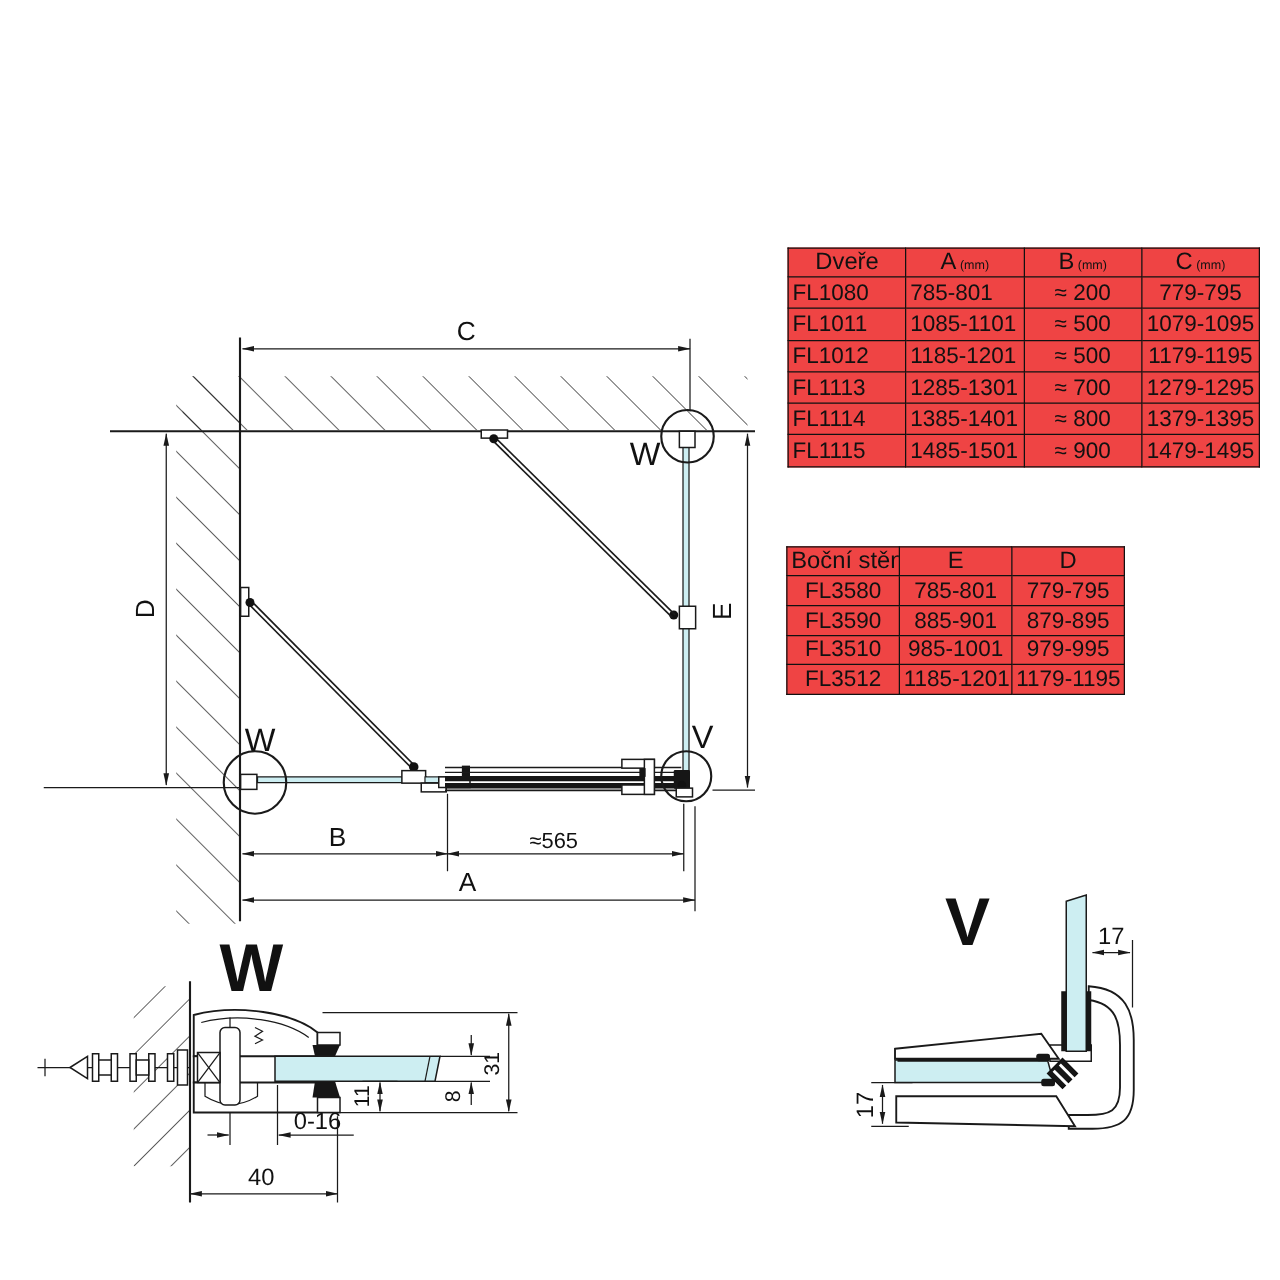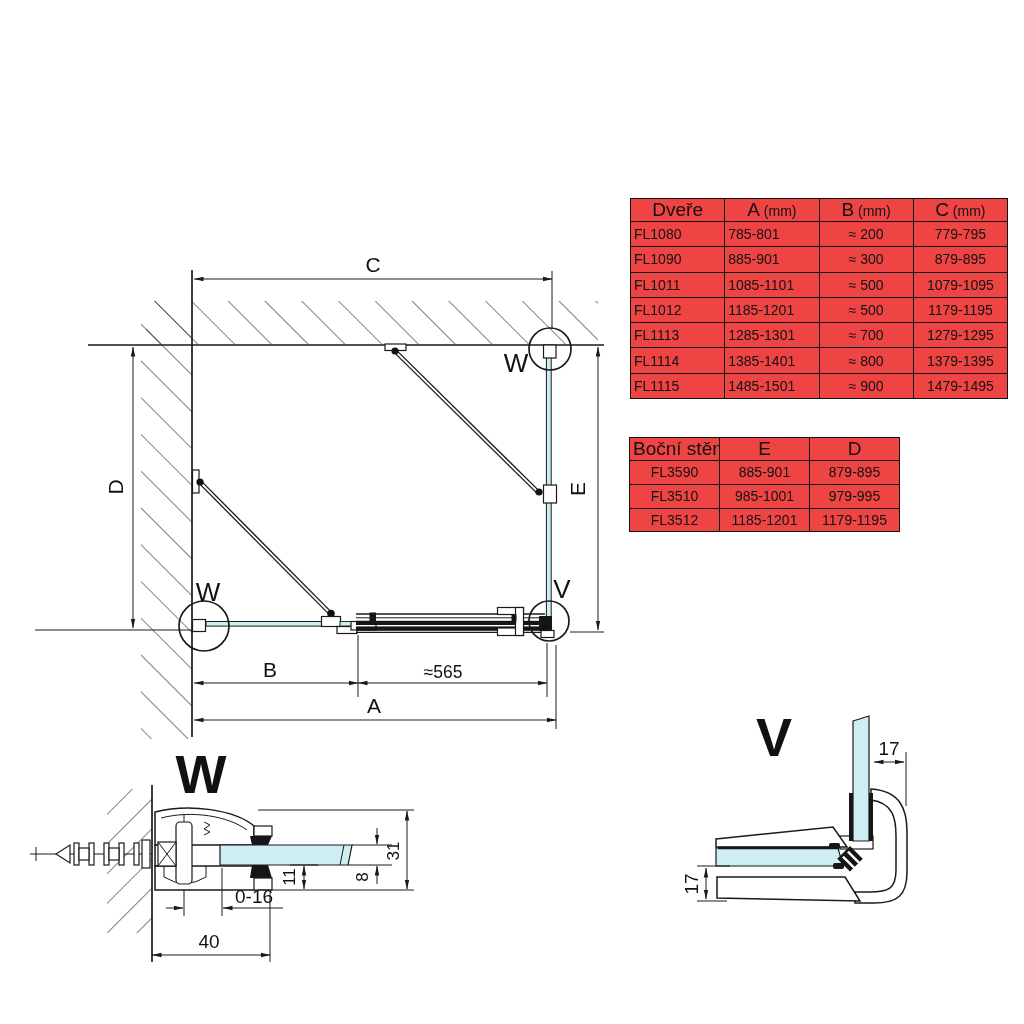--- a/index.html
+++ b/index.html
@@ -16,23 +16,23 @@
   .thin{stroke:#1a1a1a;stroke-width:1;fill:none;}
   .wall{stroke:#1a1a1a;stroke-width:1.7;fill:none;}
   .med{stroke:#1a1a1a;stroke-width:1.3;fill:none;}
   .prof{stroke:#1a1a1a;stroke-width:1.5;fill:#fff;}
   .profn{stroke:#1a1a1a;stroke-width:1.2;fill:#fff;}
   .blk{fill:#161616;stroke:none;}
   .circ{stroke:#1a1a1a;stroke-width:1.7;fill:none;}
   
   .dtable{position:absolute;border-collapse:collapse;table-layout:fixed;background:#ef4444;}
   .dtable th,.dtable td{border:1.4px solid #111;padding:0 3px;white-space:nowrap;
-      font-family:"Liberation Sans", sans-serif;font-size:14px;overflow:hidden;}
+      font-family:"Liberation Sans", sans-serif;font-size:18px;overflow:hidden;}
   .dtable th{font-weight:normal;font-size:19px;text-align:center;}
-  .dtable th .unit{font-size:14px;}
+  .dtable th .unit{font-size:10px;}
   #table-dvere{left:630px;top:198px;width:378px;}
   #table-dvere td{height:24.3px;}
   #table-dvere th{height:21px;}
   #table-dvere td:nth-child(1){width:67px;text-align:left;}
   #table-dvere td:nth-child(2){width:98px;text-align:left;}
   #table-dvere td:nth-child(3){width:98px;text-align:center;margin-top:26px;}
   #table-dvere td:nth-child(4){width:115px;text-align:center;}
   #table-bocni{left:629px;top:437px;width:271px;}
   #table-bocni td{height:22.8px;text-align:center;}
   #table-bocni th{height:22px;}
@@ -272,26 +272,20 @@
         </tr>
       </thead>
       <tbody>
         <tr>
           <td>FL1080</td>
           <td>785-801</td>
           <td>≈ 200</td>
           <td>779-795</td>
         </tr>
         <tr>
-          <td>FL1090</td>
-          <td>885-901</td>
-          <td>≈ 300</td>
-          <td>879-895</td>
-        </tr>
-        <tr>
           <td>FL1011</td>
           <td>1085-1101</td>
           <td>≈ 500</td>
           <td>1079-1095</td>
         </tr>
         <tr>
           <td>FL1012</td>
           <td>1185-1201</td>
           <td>≈ 500</td>
           <td>1179-1195</td>
@@ -320,20 +314,25 @@
 <table id="table-bocni" class="dtable">
       <thead>
         <tr>
           <th><span>Boční stěna</span></th>
           <th><span>E</span></th>
           <th><span>D</span></th>
         </tr>
       </thead>
       <tbody>
         <tr>
+          <td>FL3580</td>
+          <td>785-801</td>
+          <td>779-795</td>
+        </tr>
+        <tr>
           <td>FL3590</td>
           <td>885-901</td>
           <td>879-895</td>
         </tr>
         <tr>
           <td>FL3510</td>
           <td>985-1001</td>
           <td>979-995</td>
         </tr>
         <tr>

